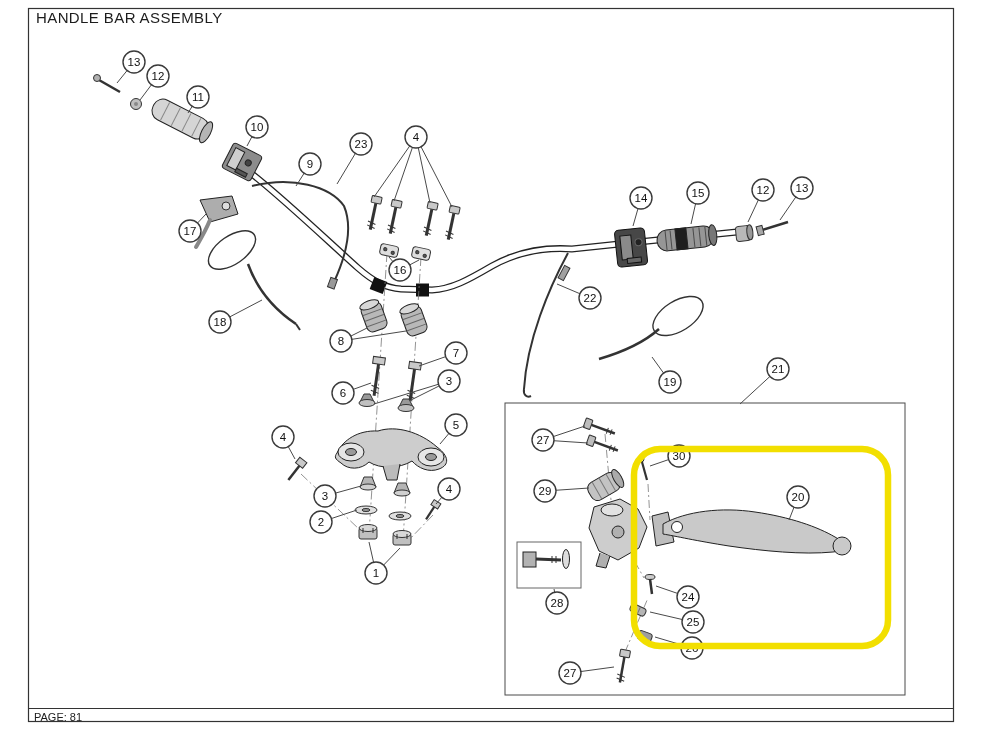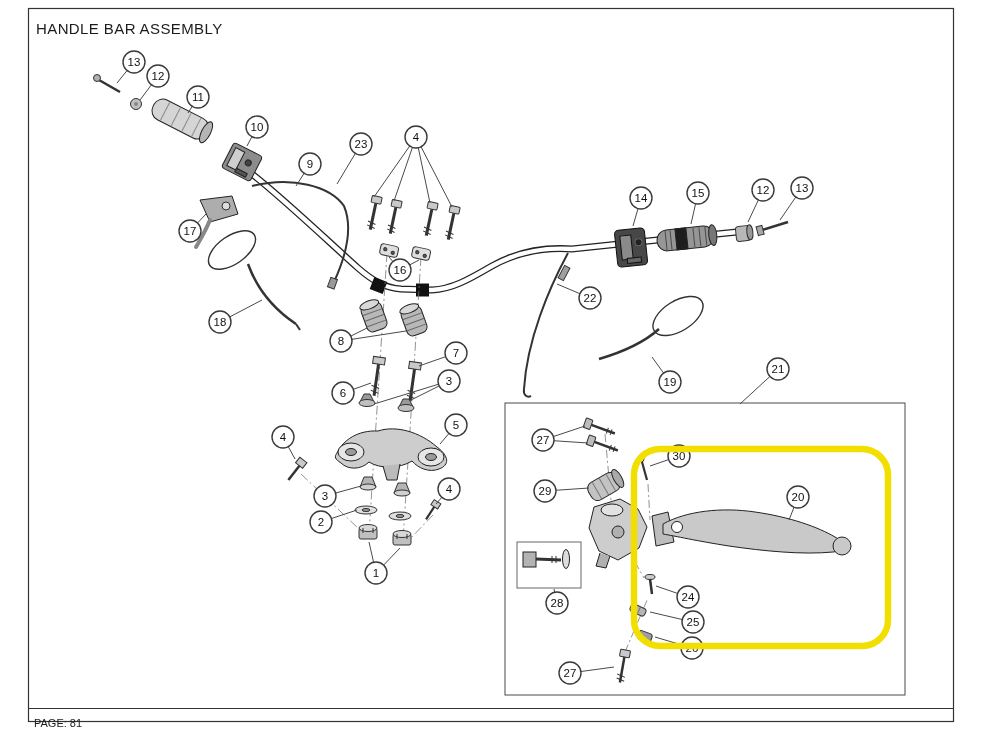--- a/index.html
+++ b/index.html
@@ -1,20 +1,20 @@
 <!DOCTYPE html>
 <html><head>
 <meta charset="utf-8">
 <style>
   html,body{margin:0;padding:0;background:#ffffff;}
   .stage{position:relative;width:982px;height:731px;background:#fff;
          font-family:"Liberation Sans",sans-serif;overflow:hidden;}
   #drawing{position:absolute;left:0;top:0;width:982px;height:731px;display:block;}
-  .title{position:absolute;left:36px;top:20px;font-size:15px;color:#1c1c1c;letter-spacing:.4px;}
-  .footer{position:absolute;left:34px;top:711px;font-size:11px;color:#1c1c1c;margin-top:6px;}
+  .title{position:absolute;left:36px;top:9px;font-size:15px;color:#1c1c1c;letter-spacing:.4px;}
+  .footer{position:absolute;left:34px;top:711px;font-size:11px;color:#1c1c1c;}
   #callout-layer circle{fill:#fff;stroke:#3a3a3a;stroke-width:1.4;}
   #callout-layer text{font-family:"Liberation Sans",sans-serif;font-size:11.5px;fill:#111;text-anchor:middle;}
   #callout-layer line{stroke:#4a4a4a;stroke-width:1;}
 </style>
 </head>
 <body>
 
 <div class="stage">
   <svg id="drawing" viewBox="0 0 982 731">
 

